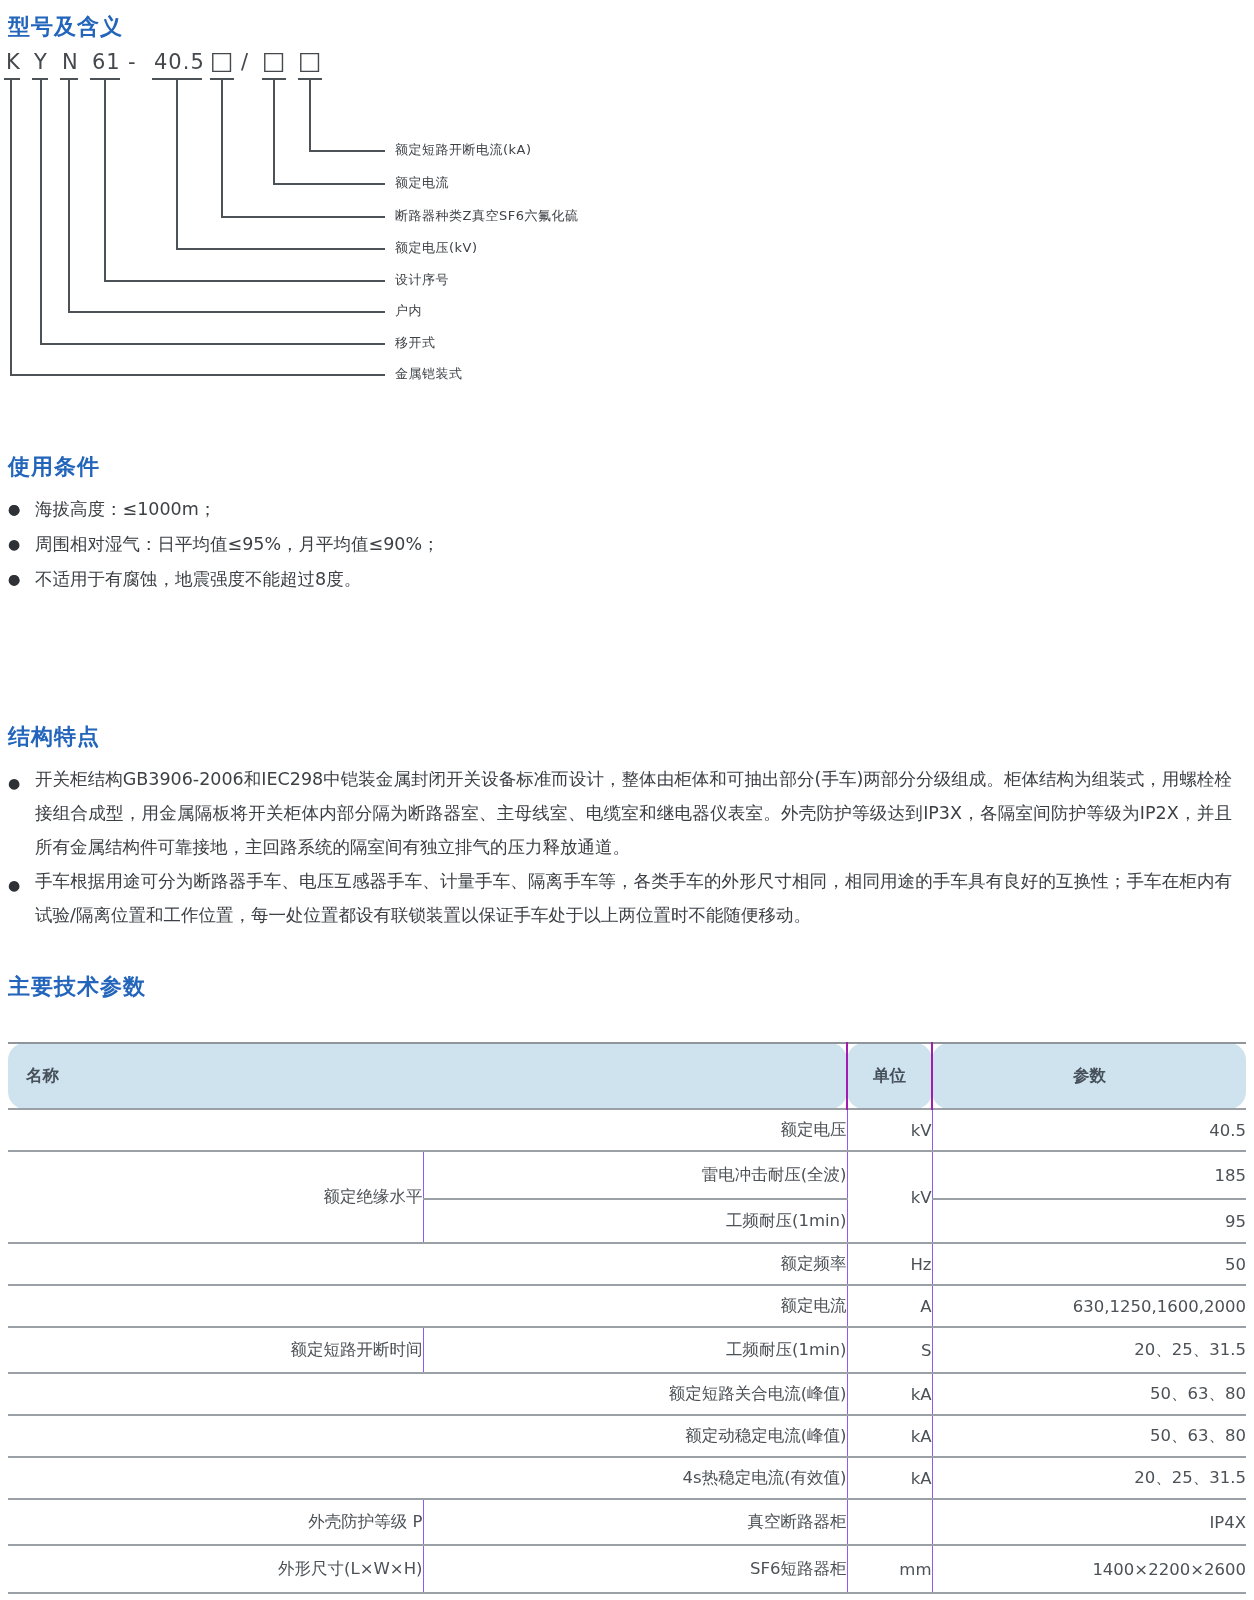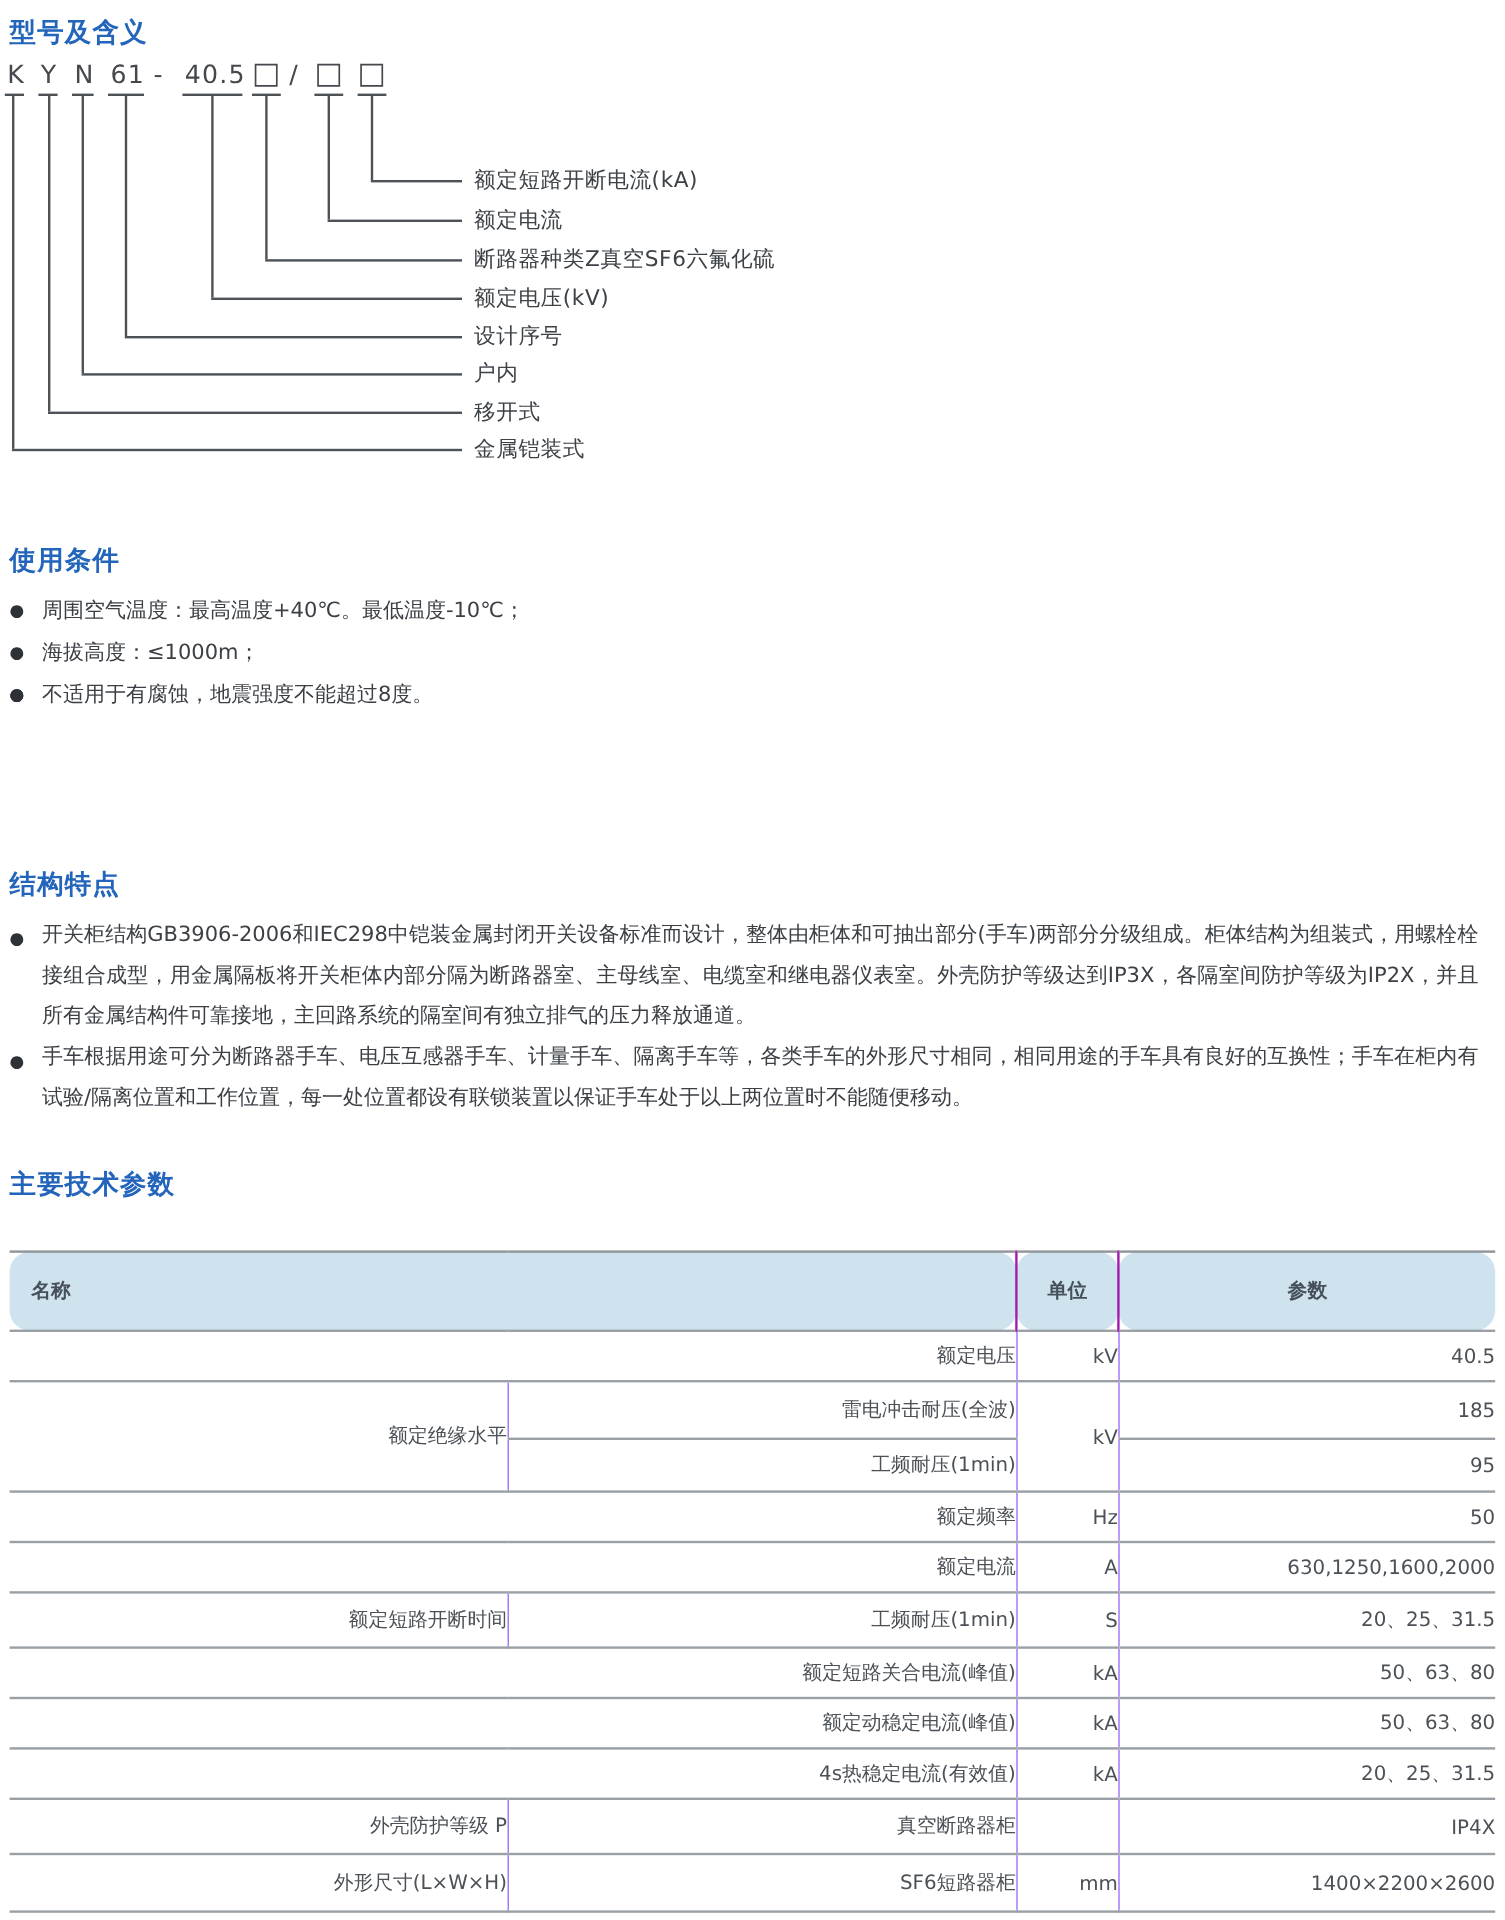--- a/index.html
+++ b/index.html
@@ -19,21 +19,21 @@
   .mchar {
     position: absolute; top: 0; font-size: 21px; color: #45494e;
     white-space: nowrap; letter-spacing: 1px;
   }
   .mbox { font-size: 25px; top: -4px; color: #45494e; }
   .ul   { position: absolute; top: 28px; height: 2px; background: #4d5257; }
   .vline{ position: absolute; top: 30px; width: 2px; background: #4d5257; }
   .hline{ position: absolute; height: 2px; background: #4d5257; }
   .dlabel {
     position: absolute; left: 395px; transform: translateY(-50%);
-    font-size: 18px; color: #3d4247; white-space: nowrap; letter-spacing: 0.5px;
+    font-size: 13px; color: #3d4247; white-space: nowrap; letter-spacing: 0.5px;
   }
   
   .blist { position: absolute; left: 8px; width: 1224px; }
   .bitem { position: relative; padding-left: 27px; font-size: 17.5px; color: #3c4045; }
   .cond .bitem { line-height: 35px; }
   .struct .bitem { line-height: 34px; text-align: justify; }
   .bullet { position: absolute; left: 0; top: 0; font-size: 14px; color: #2e3236; }
   
   .ptable {
     position: absolute; left: 8px; top: 1042px; width: 1238px;
@@ -108,28 +108,28 @@
     <span class="dlabel" style="top:261px">户内</span>
     <span class="dlabel" style="top:293px">移开式</span>
     <span class="dlabel" style="top:324px">金属铠装式</span>
   </div>
 
   <div class="sec-title" style="top:452px">使用条件</div>
 
   <div class="blist cond" style="top:492px">
     <div class="bitem">
       <span class="bullet">●</span>
-      <span>周围空气温度：最高温度+40℃。最低温度-10℃；</span>
     </div>
     <div class="bitem">
       <span class="bullet">●</span>
       <span>海拔高度：≤1000m；</span>
     </div>
     <div class="bitem">
       <span class="bullet">●</span>
+      <span>周围相对湿气：日平均值≤95%，月平均值≤90%；</span>
     </div>
     <div class="bitem">
       <span class="bullet">●</span>
     </div>
     <div class="bitem">
       <span class="bullet">●</span>
       <span>不适用于有腐蚀，地震强度不能超过8度。</span>
     </div>
   </div>
 

